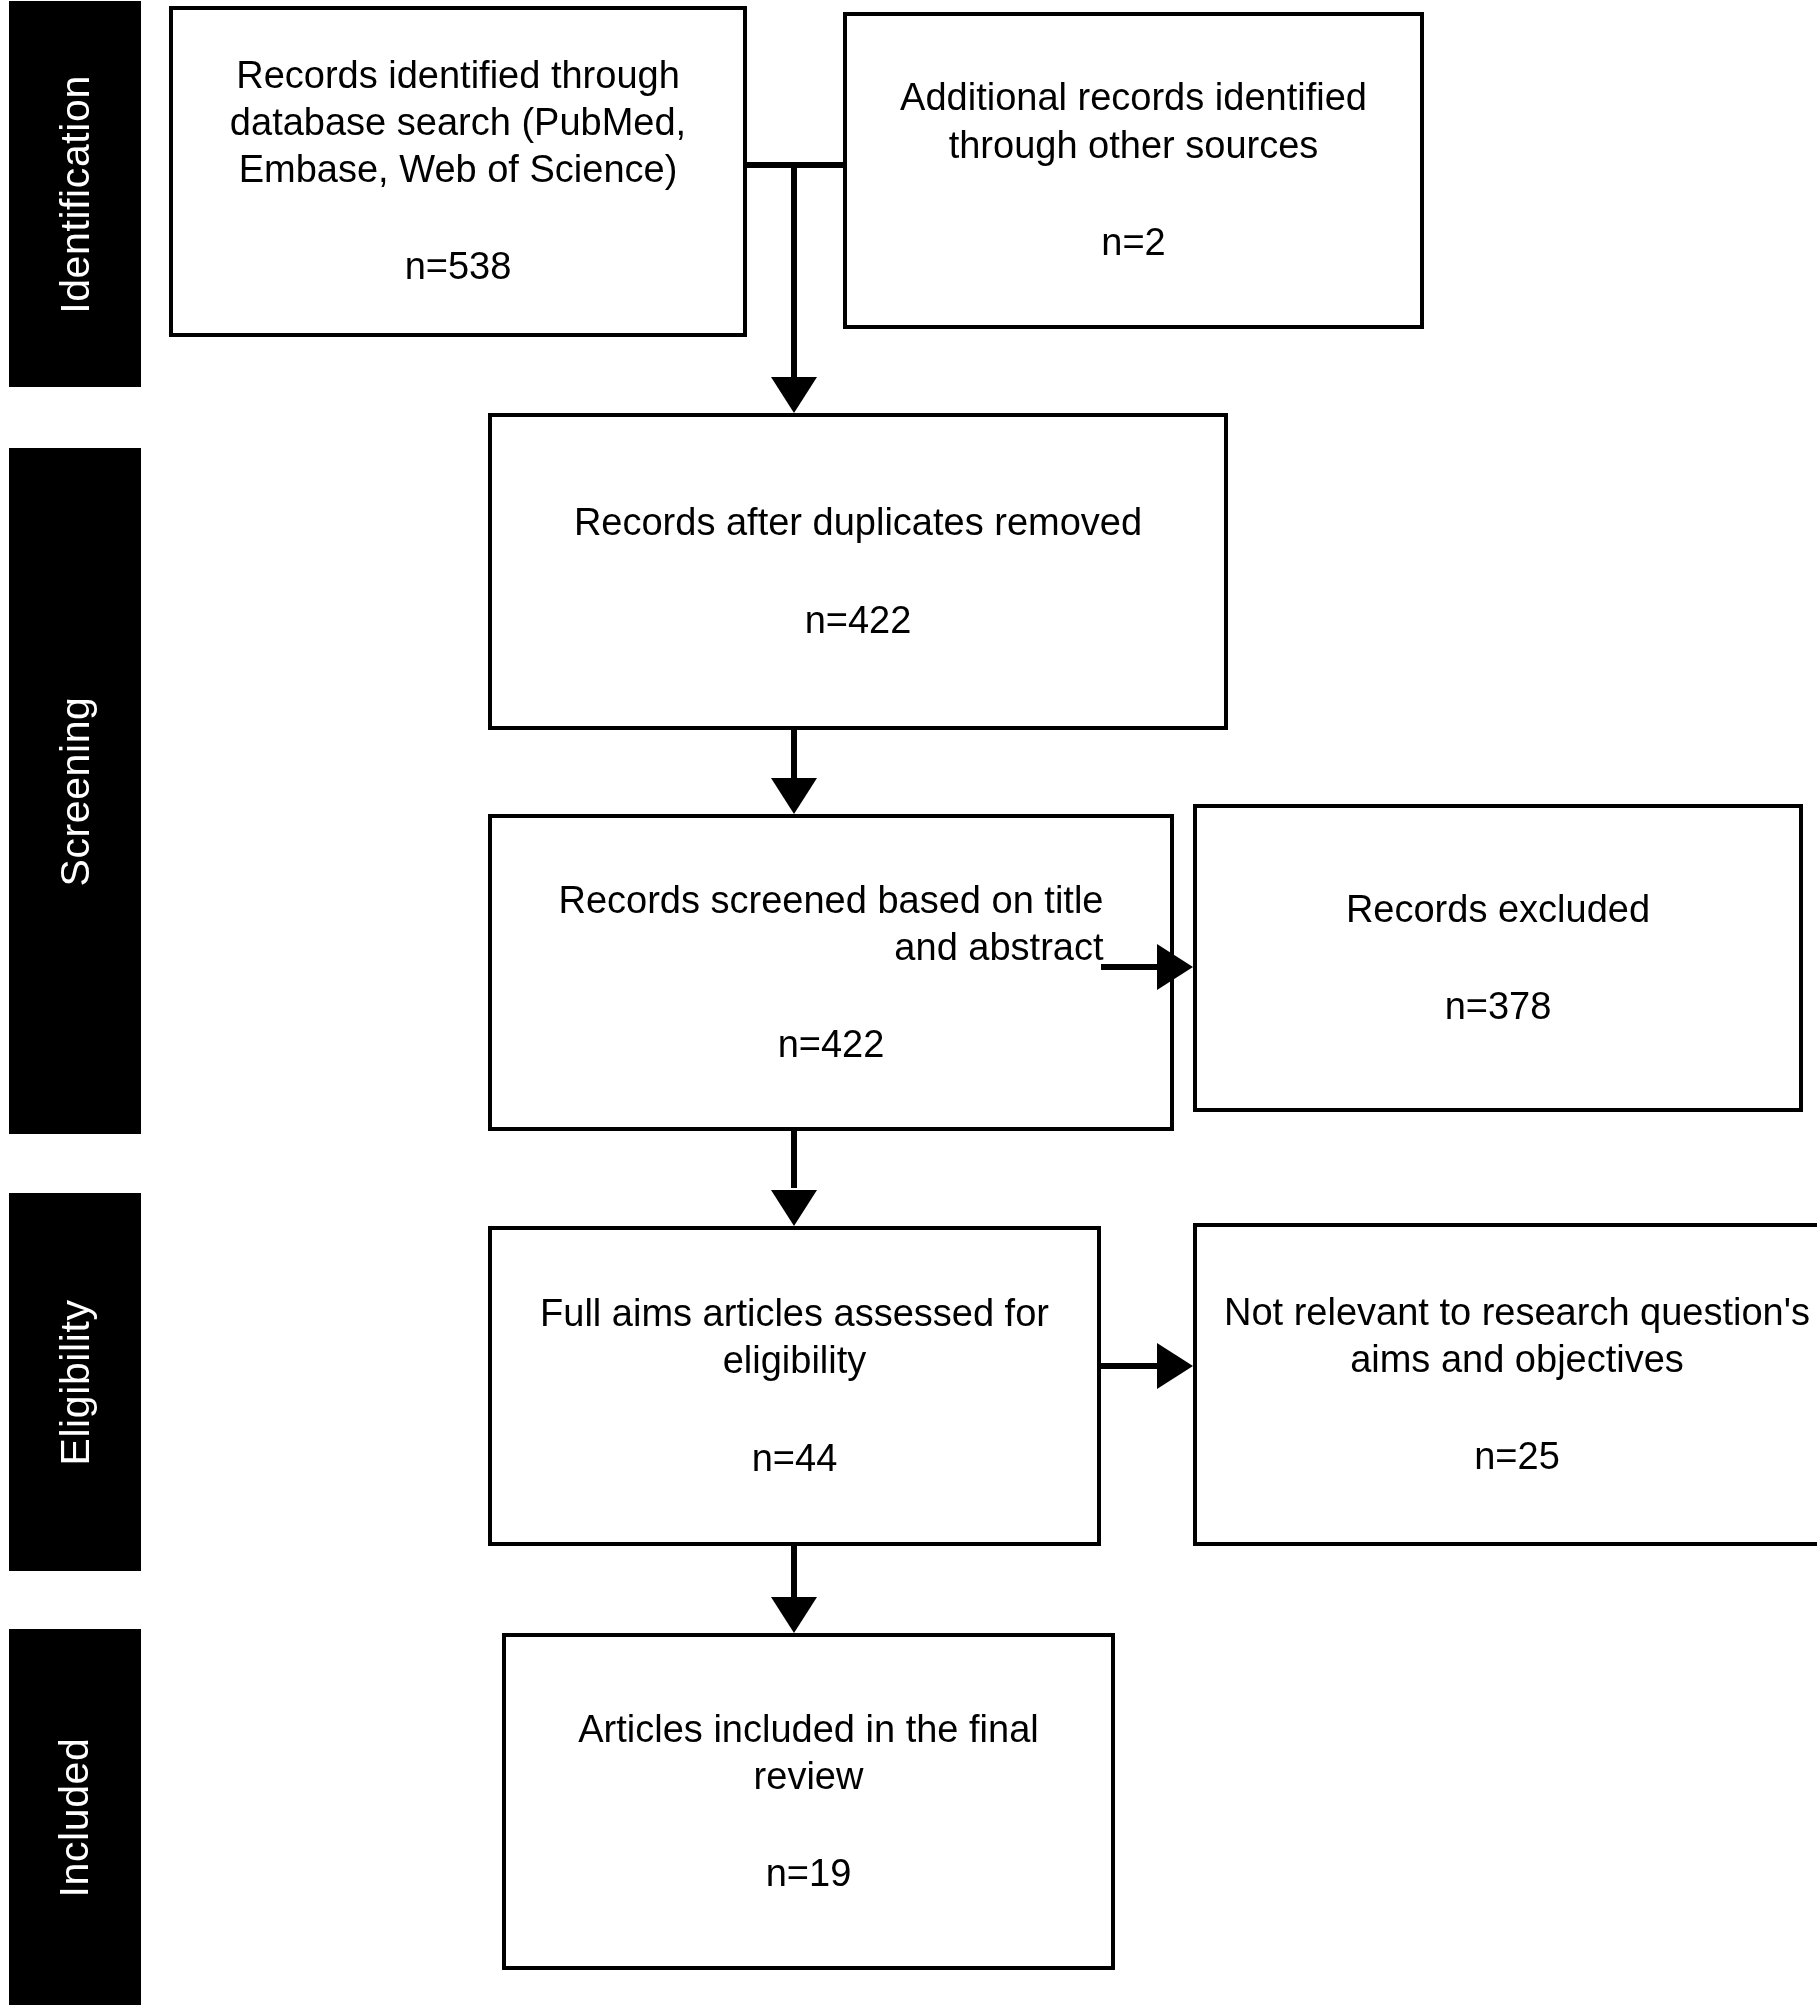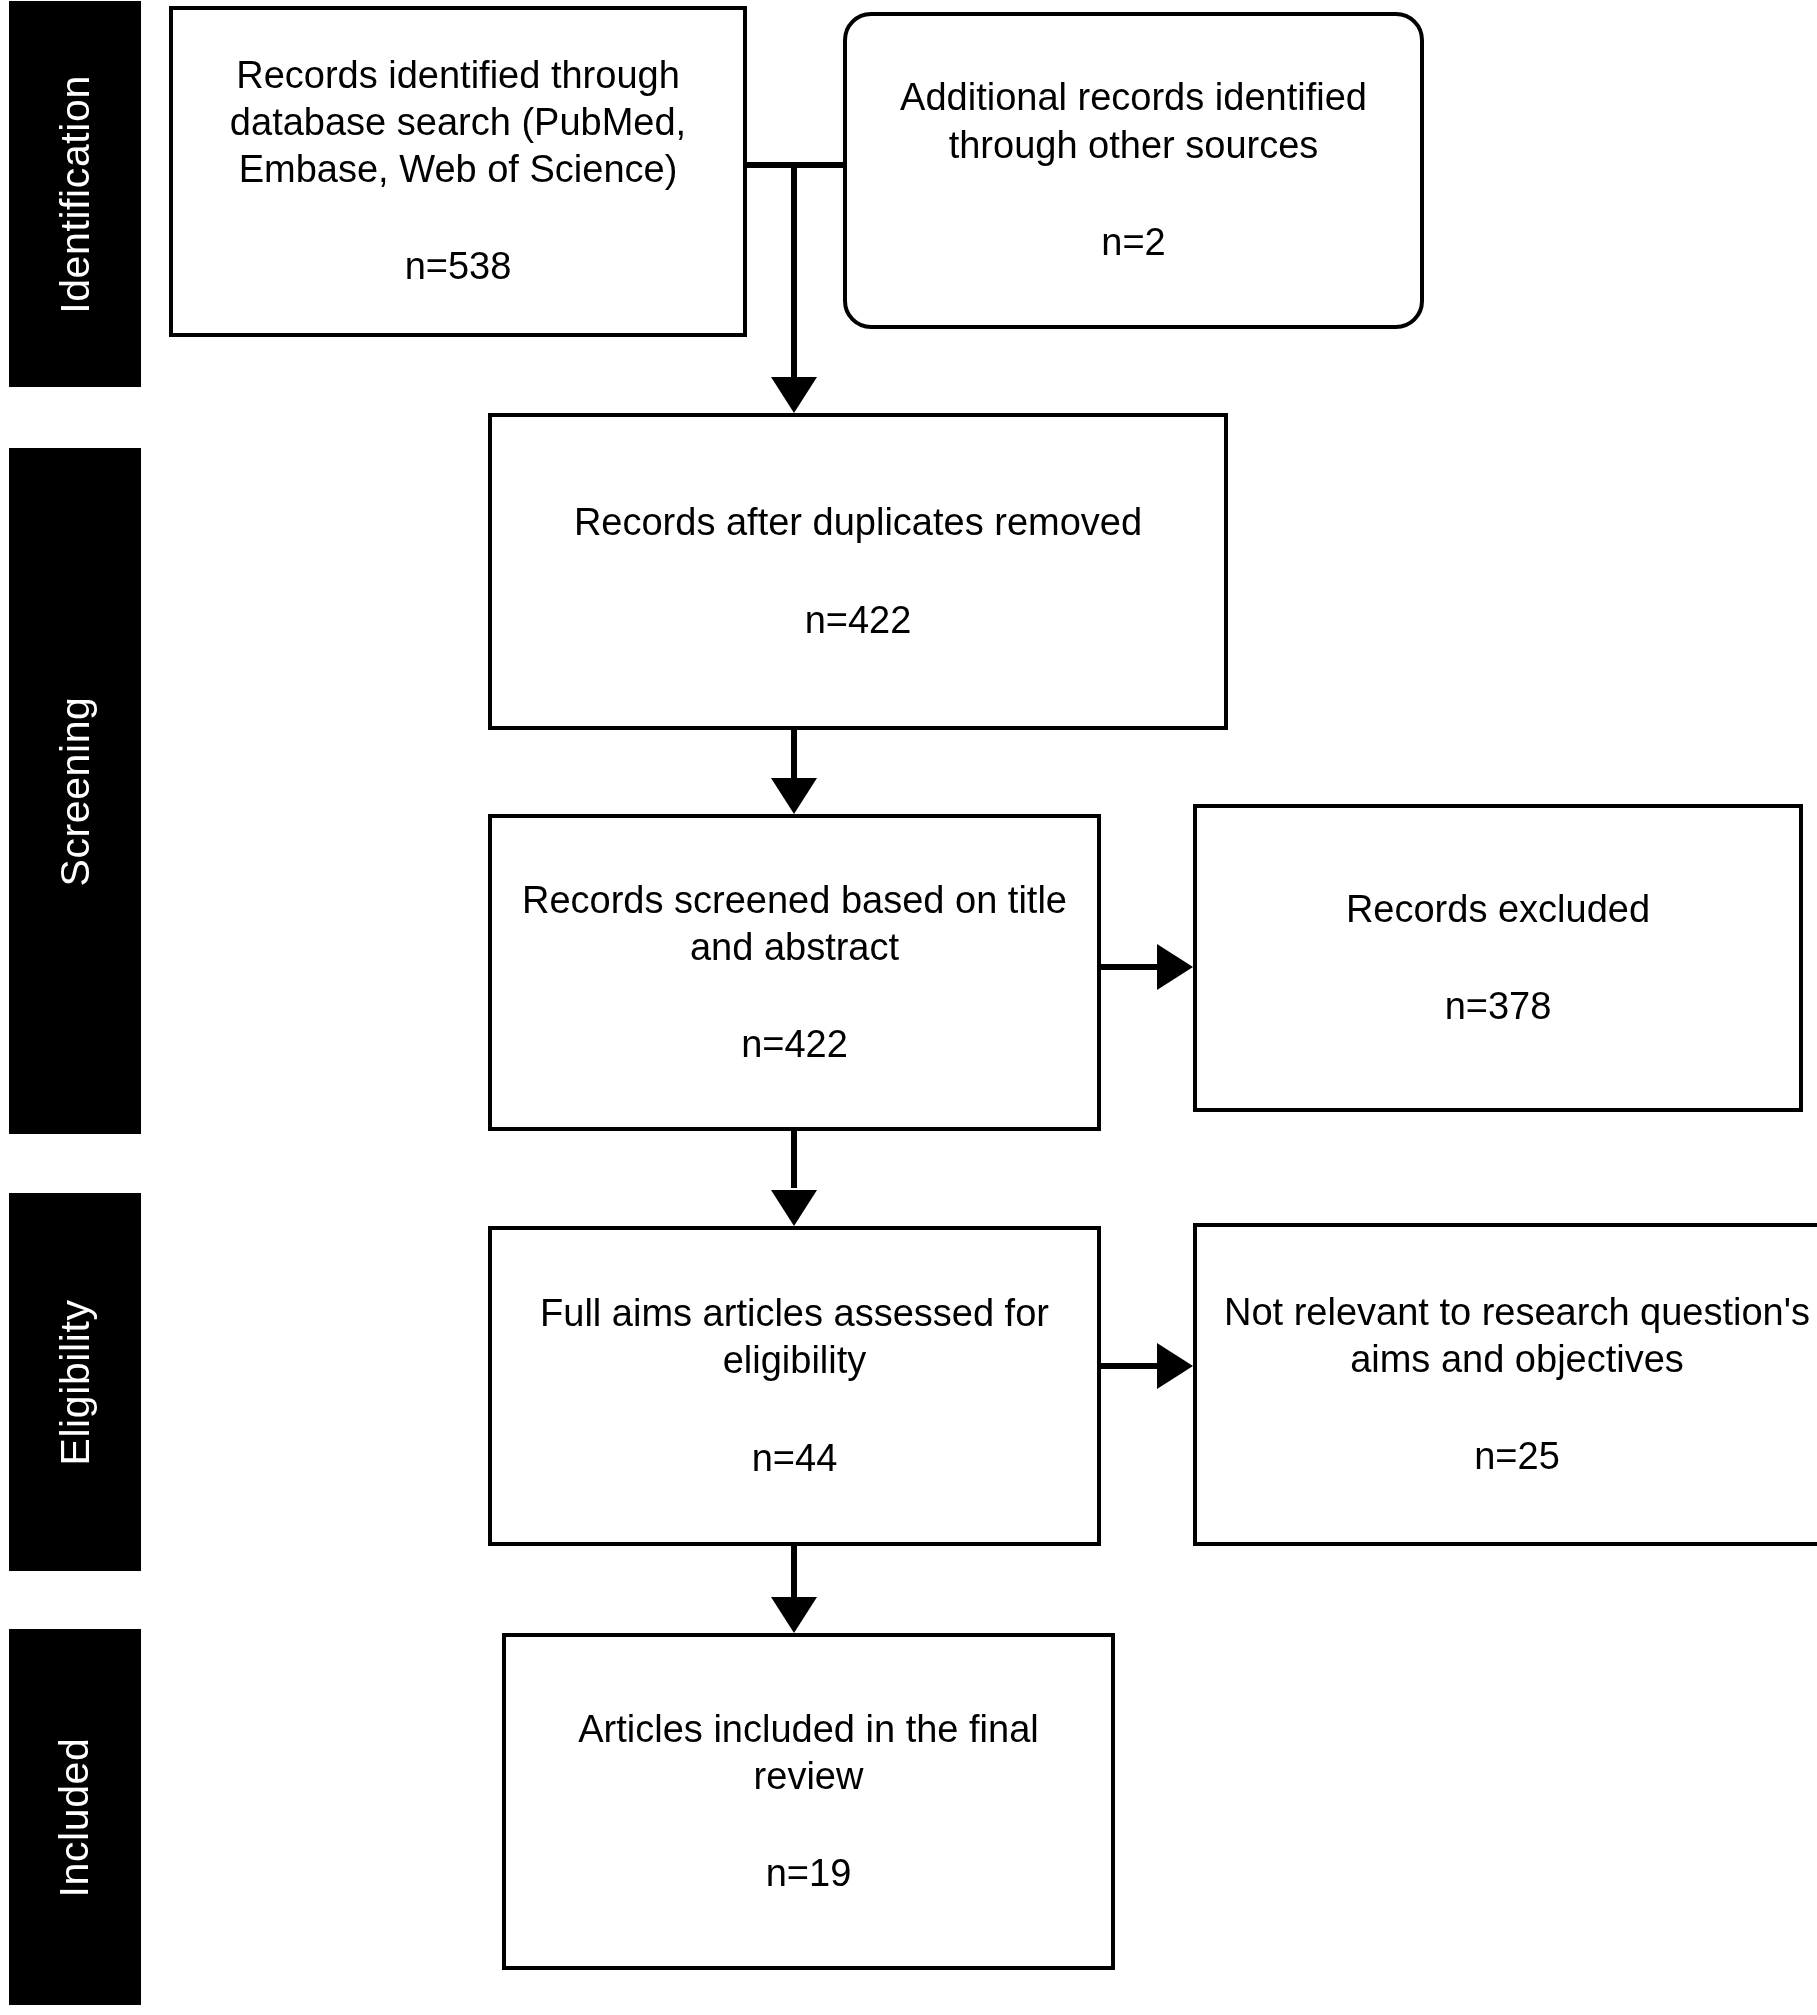--- a/index.html
+++ b/index.html
@@ -108,42 +108,42 @@
     <span class="stage-label">Included</span>
   </div>
 
   <div class="flow-box" style="left:169px; top:5.8px; width:578px; height:331px;">
     <div class="box-text">Records identified through
 database search (PubMed,
 Embase, Web of Science)</div>
     <div class="box-count">n=538</div>
   </div>
 
-  <div class="flow-box" style="left:843px; top:11.6px; width:581px; height:317px;border-radius:28px;">
+  <div class="flow-box" style="left:843px; top:11.6px; width:581px; height:317px;">
     <div class="box-text">Additional records identified
 through other sources</div>
     <div class="box-count">n=2</div>
   </div>
 
   <div class="conn conn-h" style="left:747px; top:162px; width:50px;"></div>
 
   <div class="conn conn-h" style="left:794px; top:162px; width:52px;"></div>
 
   <div class="conn conn-v" style="left:791px; top:162px; height:235px;"></div>
   <div class="arrow-down" style="left:771px; top:377px;"></div>
 
   <div class="flow-box" style="left:488px; top:413px; width:740px; height:317px;">
     <div class="box-text">Records after duplicates removed</div>
     <div class="box-count">n=422</div>
   </div>
 
   <div class="conn conn-v" style="left:791px; top:729px; height:52px;"></div>
   <div class="arrow-down" style="left:771px; top:778px;"></div>
 
-  <div class="flow-box" style="left:488px; top:814px; width:613px; height:317px;">
+  <div class="flow-box" style="left:488px; top:814px; width:686px; height:317px;text-align:right;">
     <div class="box-text">Records screened based on title
 and abstract</div>
     <div class="box-count">n=422</div>
   </div>
 
   <div class="flow-box" style="left:1193px; top:804px; width:610px; height:308px;">
     <div class="box-text">Records excluded</div>
     <div class="box-count">n=378</div>
   </div>
 

